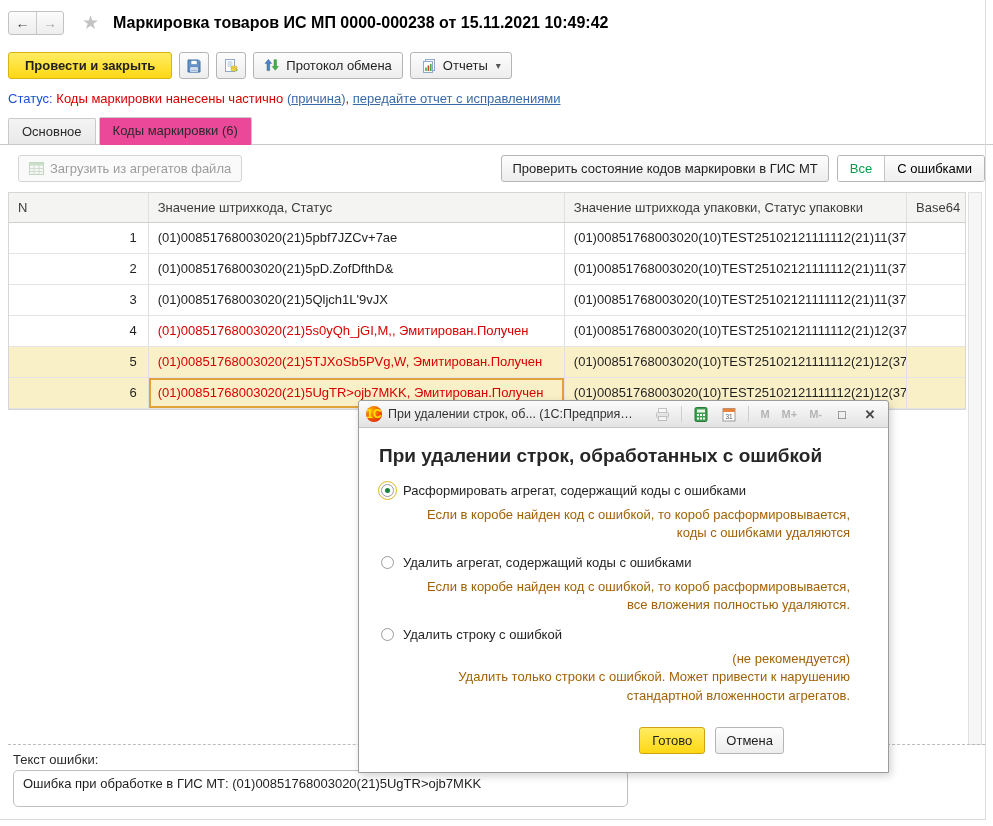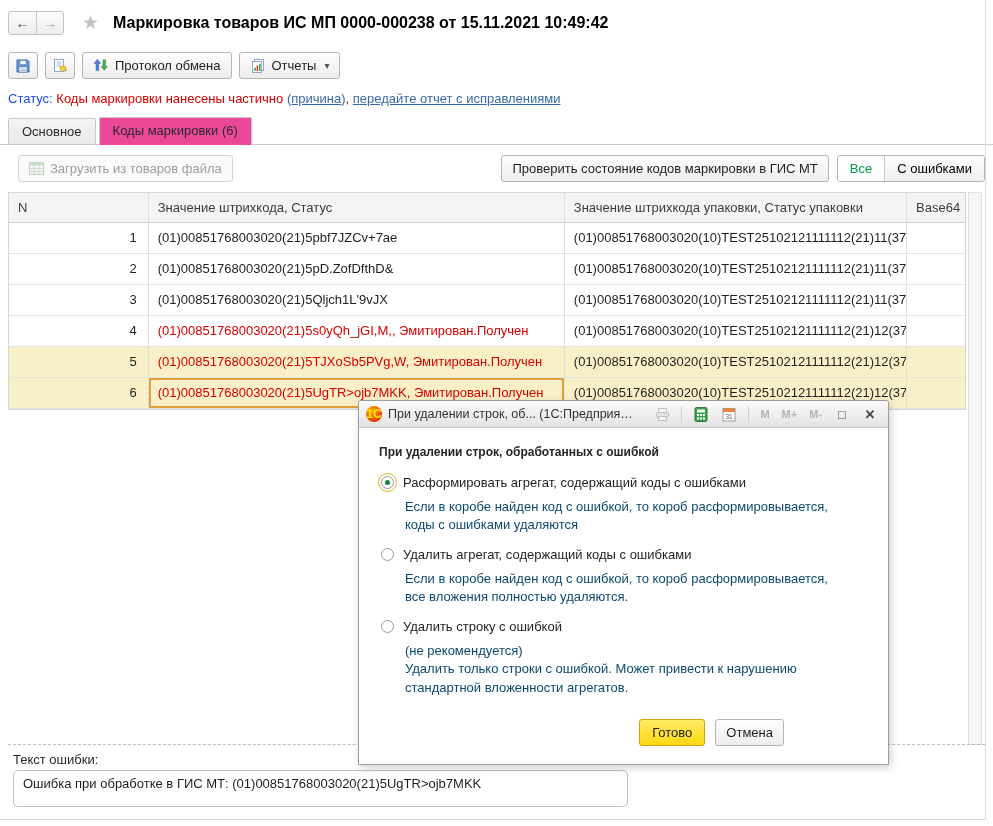--- a/index.html
+++ b/index.html
@@ -73,26 +73,26 @@
   .logo1c { width:16px; height:16px; border-radius:50%; background:radial-gradient(circle at 35% 30%, #ffb400, #e53000 75%);
             color:#ffe600; font-size:12px; font-weight:bold; display:flex; align-items:center; justify-content:center; flex:none; }
   .dlg-title { font-size:12.5px; color:#333; white-space:nowrap; overflow:hidden; text-overflow:ellipsis; max-width:250px; }
   .tb-spacer { flex:1; }
   .tb-ico { width:22px; height:18px; display:flex; align-items:center; justify-content:center; cursor:pointer; flex:none; }
   .tb-sep { width:1px; height:16px; background:#cfcfcf; margin:0 2px; flex:none; }
   .mem { color:#b5b5b5; font-weight:bold; font-size:11px; padding:0 3px; cursor:default; }
   .dlg-max { font-size:13px; color:#555; }
   .dlg-close { font-size:13px; color:#444; font-weight:bold; }
   .dlg-body { background:#fff; border-top:1px solid #fff; padding:14px 20px 10px 20px; }
-  .dlg-head { font-size:12px; font-weight:bold; color:#262626; margin:2px 0 16px 0; }
+  .dlg-head { font-size:19px; font-weight:bold; color:#262626; margin:2px 0 16px 0; }
   .opt { display:flex; align-items:center; gap:9px; cursor:pointer; margin:4px 0 8px 2px; }
   .radio { width:13px; height:13px; border:1px solid #9a9a9a; border-radius:50%; background:#fff; position:relative; flex:none; }
   .radio.checked::after { content:""; position:absolute; left:3px; top:3px; width:5px; height:5px; border-radius:50%; background:#18823c; }
   .radio.focus { outline:1px solid #dcb822; outline-offset:2px; }
-  .opt-desc { color:#0c4a6e; margin:0 0 12px 26px; line-height:1.42; max-width:445px; }
+  .opt-desc { color:#a16207; margin:0 0 12px 26px; line-height:1.42; max-width:445px;text-align:right; }
   .opt-note { margin-bottom:0; }
   .dlg-footer { display:flex; justify-content:flex-end; gap:10px; padding:10px 84px 8px 0; }
   .btn-done { background:linear-gradient(#ffec64,#ffd814); border-color:#cfa213; font-weight:normal; padding:0 12px; }
 
   
   .splitter { position:absolute; left:8px; top:744px; width:977px; border-top:1px dashed #bdbdbd; cursor:row-resize; }
   .err-label { position:absolute; left:13px; top:752px; color:#2a2a2a; }
   .err-box { position:absolute; left:13px; top:770px; width:615px; height:37px; border:1px solid #c0c0c0; border-radius:5px;
              padding:4px 9px; line-height:1.4; background:#fff; overflow:hidden; white-space:nowrap; }
 
@@ -106,20 +106,21 @@
   <div class="header-row">
     <div class="nav-group">
       <button class="nav-btn"><span>←</span></button>
       <button class="nav-btn"><span>→</span></button>
     </div>
     <span class="star">★</span>
     <span class="doc-title">Маркировка товаров ИС МП 0000-000238 от 15.11.2021 10:49:42</span>
   </div>
 
   <div class="toolbar">
+    <button class="btn btn-primary">Провести и закрыть</button>
     <button class="btn btn-icon-only">
       <span>
         <svg width="16" height="16" viewBox="0 0 16 16">
             <path d="M2 2h10.5L14 3.5V14H2z" fill="#6b97cc" stroke="#3d6ea8"></path>
             <rect x="5" y="2.5" width="6" height="4" fill="#fff" stroke="#3d6ea8" stroke-width=".5"></rect>
             <rect x="4" y="9" width="8" height="5" fill="#fff" stroke="#3d6ea8" stroke-width=".5"></rect>
             <line x1="5" y1="11" x2="11" y2="11" stroke="#9db7d6"></line>
             <line x1="5" y1="12.5" x2="11" y2="12.5" stroke="#9db7d6"></line>
           </svg>
       </span>
@@ -178,21 +179,21 @@
       <span>
         <svg width="15" height="13" viewBox="0 0 15 13">
             <rect x="0.5" y="0.5" width="14" height="12" fill="#eef4ee" stroke="#7fa87f"></rect>
             <rect x="0.5" y="0.5" width="14" height="3" fill="#8fbc8f"></rect>
             <line x1="5" y1="3.5" x2="5" y2="12.5" stroke="#9cb89c"></line>
             <line x1="10" y1="3.5" x2="10" y2="12.5" stroke="#9cb89c"></line>
             <line x1="0.5" y1="6.5" x2="14.5" y2="6.5" stroke="#9cb89c"></line>
             <line x1="0.5" y1="9.5" x2="14.5" y2="9.5" stroke="#9cb89c"></line>
           </svg>
       </span>
-      <span>Загрузить из товаров файла</span>
+      <span>Загрузить из агрегатов файла</span>
     </button>
     <div class="tt-right">
       <button class="btn">Проверить состояние кодов маркировки в ГИС МТ</button>
       <div class="toggle-group">
         <button class="tg tg-all">Все</button>
         <button class="tg">С ошибками</button>
       </div>
     </div>
   </div>
 

